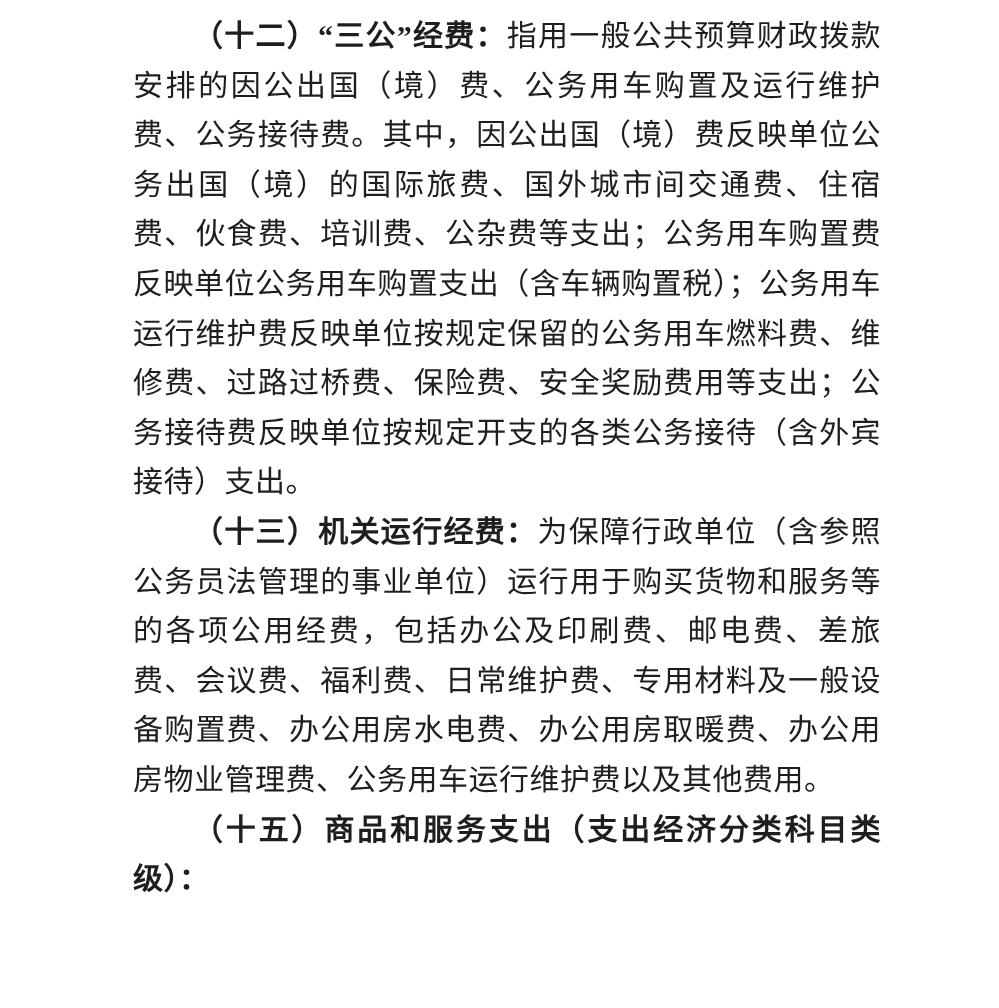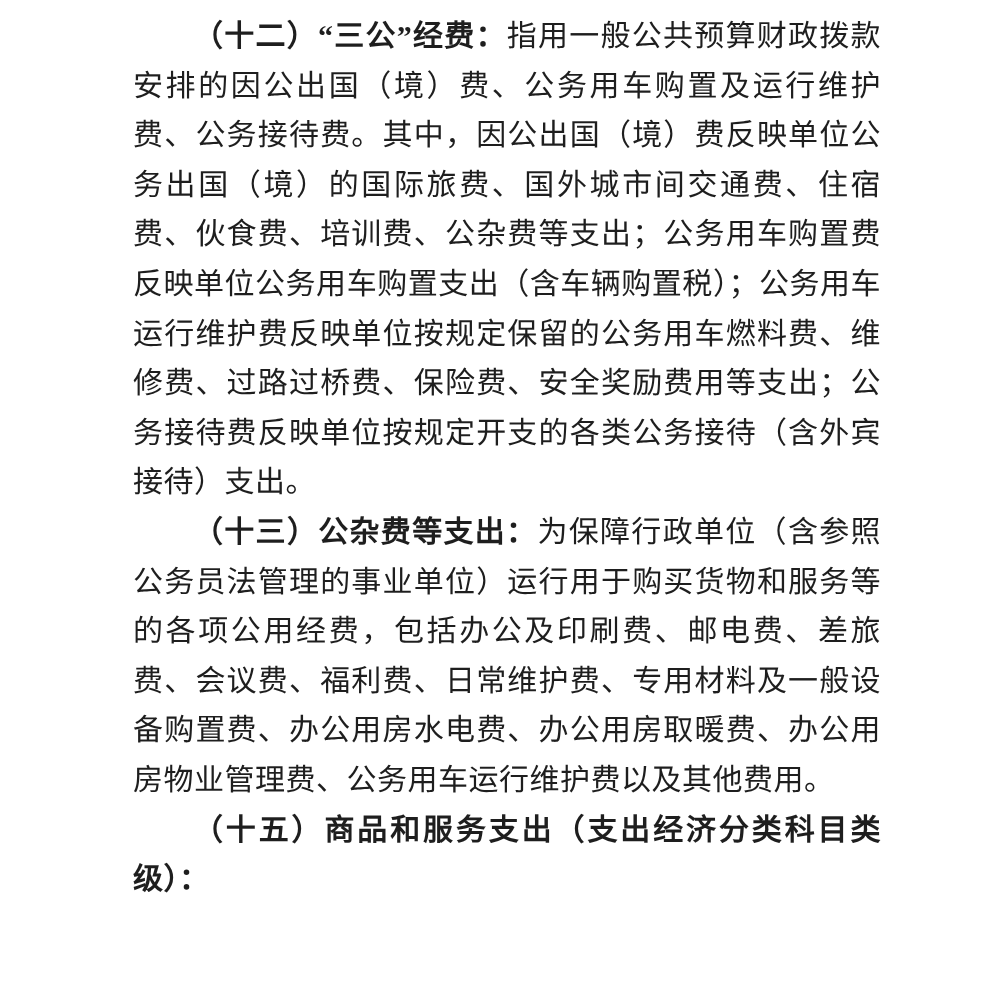--- a/index.html
+++ b/index.html
@@ -37,18 +37,18 @@
     font-weight: normal;
   }
 </style>
 </head>
 <body>
 
 <div class="page">
 
   <p class="para"><span class="para-lead">（十二）“三公”经费：</span><span class="para-body">指用一般公共预算财政拨款安排的因公出国（境）费、公务用车购置及运行维护费、公务接待费。其中，因公出国（境）费反映单位公务出国（境）的国际旅费、国外城市间交通费、住宿费、伙食费、培训费、公杂费等支出；公务用车购置费反映单位公务用车购置支出（含车辆购置税）；公务用车运行维护费反映单位按规定保留的公务用车燃料费、维修费、过路过桥费、保险费、安全奖励费用等支出；公务接待费反映单位按规定开支的各类公务接待（含外宾接待）支出。</span></p>
 
-  <p class="para"><span class="para-lead">（十三）公杂费等支出：</span><span class="para-body">为保障行政单位（含参照公务员法管理的事业单位）运行用于购买货物和服务等的各项公用经费，包括办公及印刷费、邮电费、差旅费、会议费、福利费、日常维护费、专用材料及一般设备购置费、办公用房水电费、办公用房取暖费、办公用房物业管理费、公务用车运行维护费以及其他费用。</span></p>
+  <p class="para"><span class="para-lead">（十三）机关运行经费：</span><span class="para-body">为保障行政单位（含参照公务员法管理的事业单位）运行用于购买货物和服务等的各项公用经费，包括办公及印刷费、邮电费、差旅费、会议费、福利费、日常维护费、专用材料及一般设备购置费、办公用房水电费、办公用房取暖费、办公用房物业管理费、公务用车运行维护费以及其他费用。</span></p>
 
 
   <p class="para"><span class="para-lead">（十五）商品和服务支出（支出经济分类科目类级）：</span></p>
 
 </div>
 
 </body></html>

